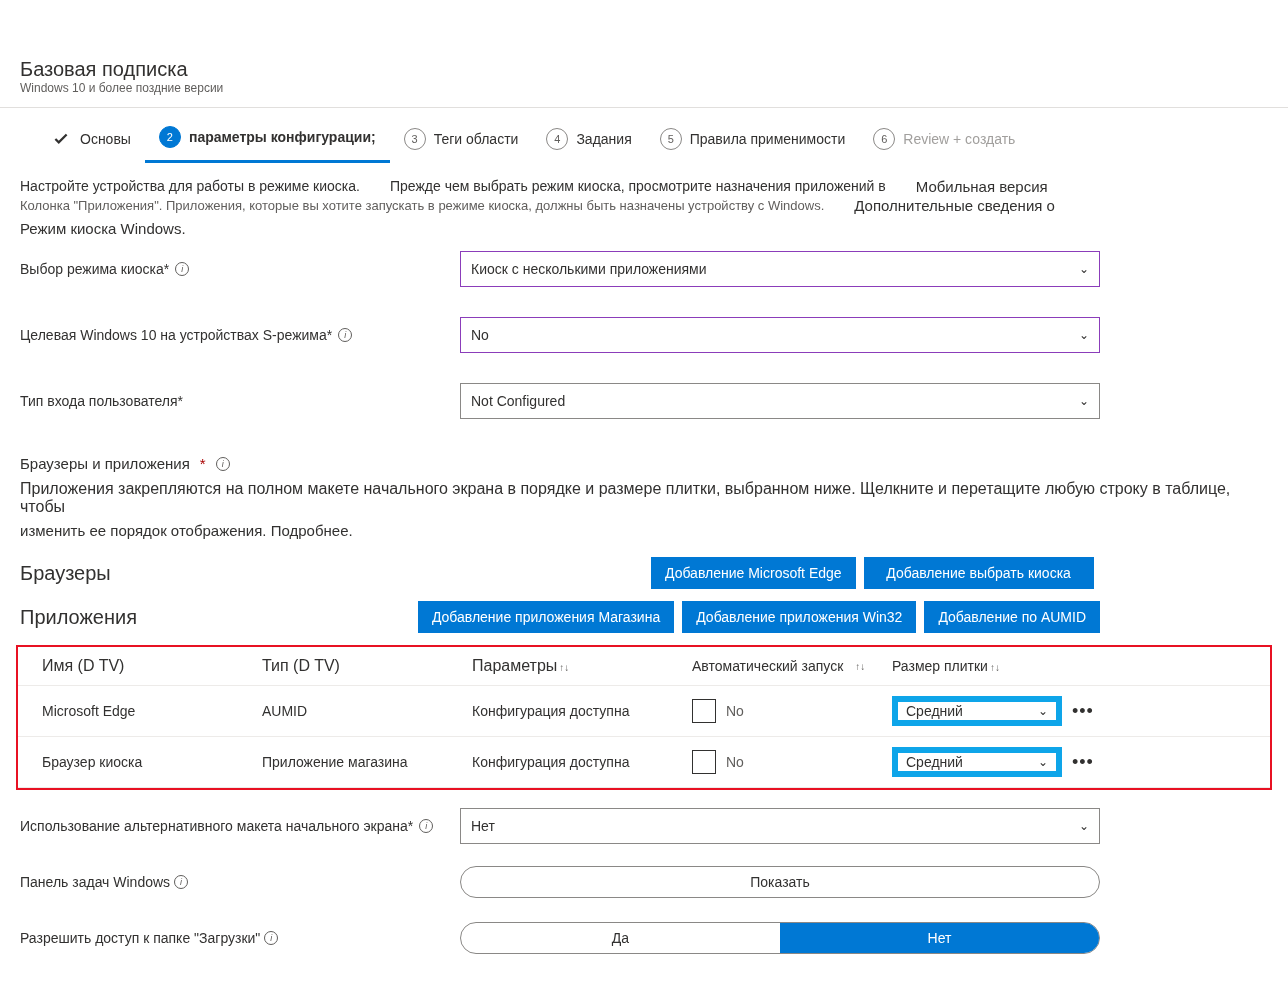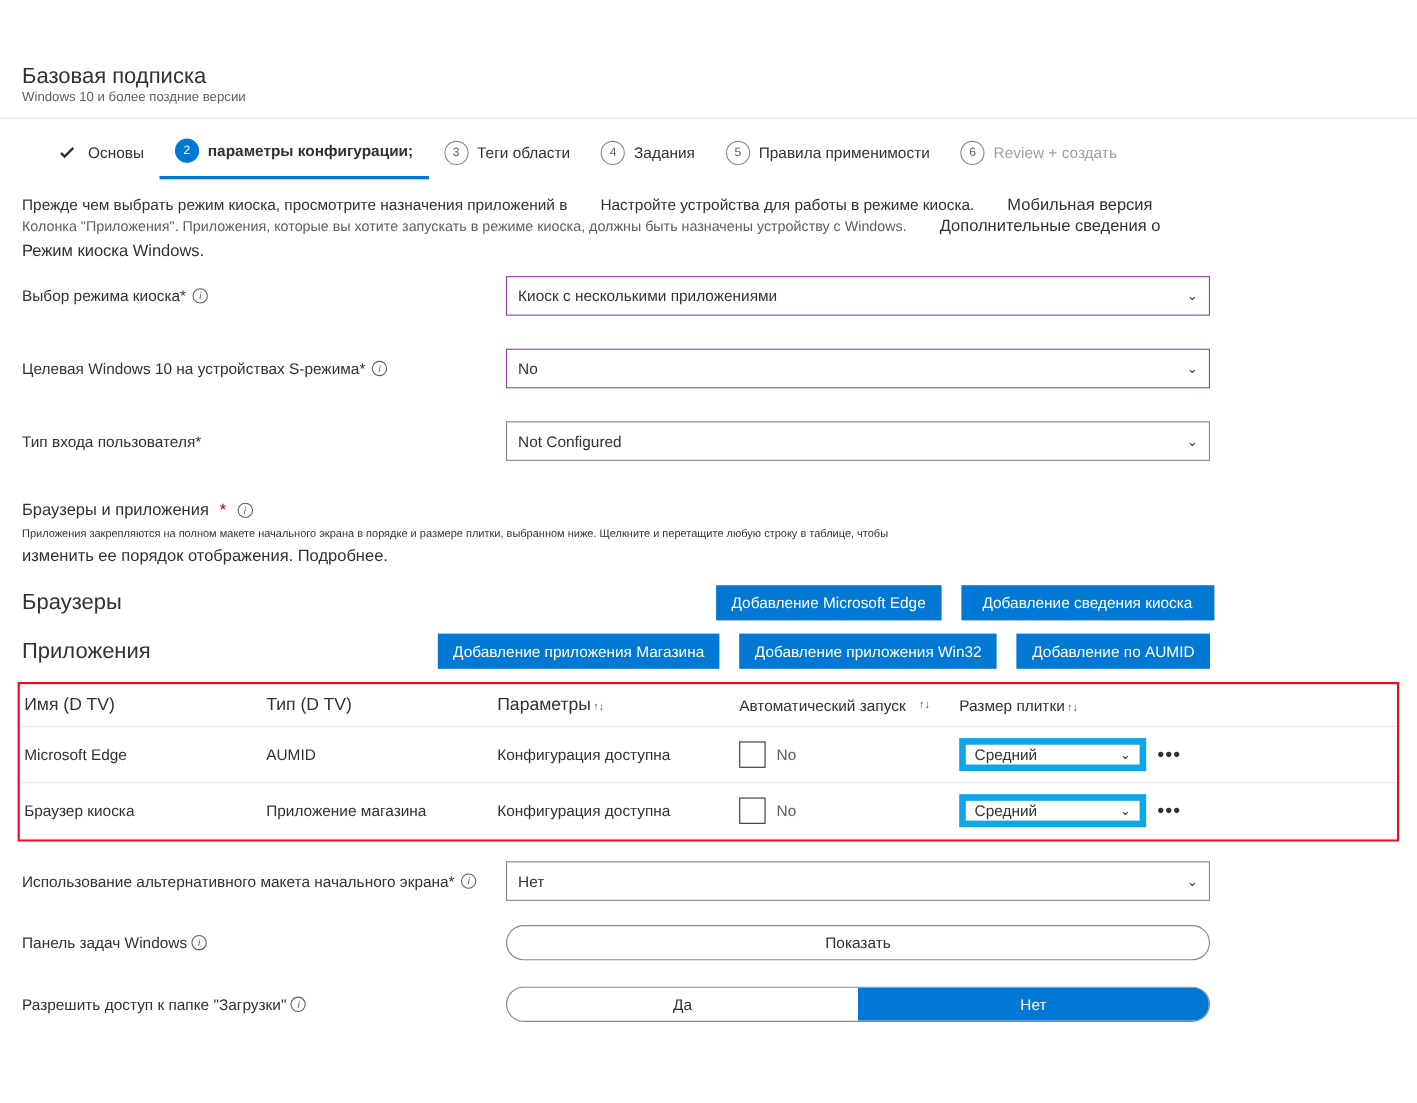--- a/index.html
+++ b/index.html
@@ -28,31 +28,31 @@
   .form { padding: 10px 20px; }
   .row { display: flex; align-items: center; margin-bottom: 30px; }
   .row .lbl { width: 440px; display: flex; align-items: center; gap: 6px; font-size: 14px; }
   .req-red { color: #a80000; margin: 0 4px; }
   .info { width: 14px; height: 14px; border: 1px solid #605e5c; border-radius: 50%; display: inline-flex; align-items: center; justify-content: center; font-size: 9px; font-style: italic; color: #605e5c; }
   .select { flex: 1; max-width: 640px; height: 36px; border: 1px solid #8a8886; display: flex; align-items: center; justify-content: space-between; padding: 0 10px; font-size: 14px; cursor: pointer; }
   .select.purple { border: 1px solid #8b3dba; }
   .chev { font-size: 12px; }
 
   .section-head { font-size: 15px; margin: 6px 0 8px; display: flex; align-items: center; gap: 6px; }
-  .section-desc { font-size: 10px; color: #323130; margin-bottom: 6px; }
+  .section-desc { font-size: 16px; color: #323130; margin-bottom: 6px; }
   .section-desc2 { font-size: 15px; margin-bottom: 18px; }
 
   .btn-row { display: flex; align-items: center; margin-bottom: 12px; }
   .btn-row .lbl2 { width: 340px; font-size: 20px; }
-  .btn-row .btns { display: flex; gap: 18px; justify-content: flex-end; flex: 1; max-width: 740px; padding-left: 31px; }
+  .btn-row .btns { display: flex; gap: 8px; justify-content: flex-end; flex: 1; max-width: 740px; padding-left: 31px; }
   .btn-blue { background: #0078d4; color: #fff; border: none; padding: 8px 14px; font-size: 14px; cursor: pointer; white-space: nowrap; }
 
   .table-wrap { border: 2px solid #e81123; margin: 6px -4px 18px; padding: 0; }
   .table { width: 100%; }
-  .trow { display: flex; align-items: center; border-bottom: 1px solid #edebe9; padding: 10px 4px; }
+  .trow { display: flex; align-items: center; border-bottom: 1px solid #edebe9; padding: 10px 24px; }
   .thead { font-size: 16px; font-weight: 400; }
   .trow.body { font-size: 14px; }
   .col-name { width: 220px; }
   .col-type { width: 210px; }
   .col-params { width: 220px; }
   .col-auto { width: 200px; display: flex; align-items: center; gap: 10px; }
   .col-size { width: 180px; }
   .col-more { width: 40px; font-size: 18px; letter-spacing: 1px; cursor: pointer; }
   .sort-ic { font-size: 10px; margin-left: 2px; color: #605e5c; }
   .chk { width: 24px; height: 24px; border: 1px solid #323130; }
@@ -99,22 +99,22 @@
     <span class="step-label">Правила применимости</span>
   </div>
   <div class="step step-dim">
     <span class="step-circle">6</span>
     <span class="step-label">Review + создать</span>
   </div>
 </div>
 
 <div class="intro">
   <div class="intro-line1">
+    <span>Настройте устройства для работы в режиме киоска.</span>
     <span>Прежде чем выбрать режим киоска, просмотрите назначения приложений в</span>
-    <span>Настройте устройства для работы в режиме киоска.</span>
     <span class="intro-link">Мобильная версия</span>
   </div>
   <div class="intro-line2">
     <span>Колонка "Приложения". Приложения, которые вы хотите запускать в режиме киоска, должны быть назначены устройству с Windows.</span>
     <span class="intro-link">Дополнительные сведения о</span>
   </div>
   <div class="intro-line3">Режим киоска Windows.</div>
 </div>
 
 <div class="form">
@@ -156,21 +156,21 @@
     <span class="req-red">*</span>
     <span class="info">i</span>
   </div>
   <div class="section-desc">Приложения закрепляются на полном макете начального экрана в порядке и размере плитки, выбранном ниже. Щелкните и перетащите любую строку в таблице, чтобы</div>
   <div class="section-desc2">изменить ее порядок отображения. Подробнее.</div>
 
   <div class="btn-row">
     <div class="lbl2">Браузеры</div>
     <div class="btns" style="justify-content:flex-start;margin-left:260px">
       <button class="btn-blue">Добавление Microsoft Edge</button>
-      <button class="btn-blue" style="width:230px;overflow:hidden">Добавление сведения киоска</button>
+      <button class="btn-blue" style="width:230px;overflow:hidden">Добавление выбрать киоска</button>
     </div>
   </div>
 
   <div class="btn-row">
     <div class="lbl2">Приложения</div>
     <div class="btns">
       <button class="btn-blue">Добавление приложения Магазина</button>
       <button class="btn-blue">Добавление приложения Win32</button>
       <button class="btn-blue">Добавление по AUMID</button>
     </div>

